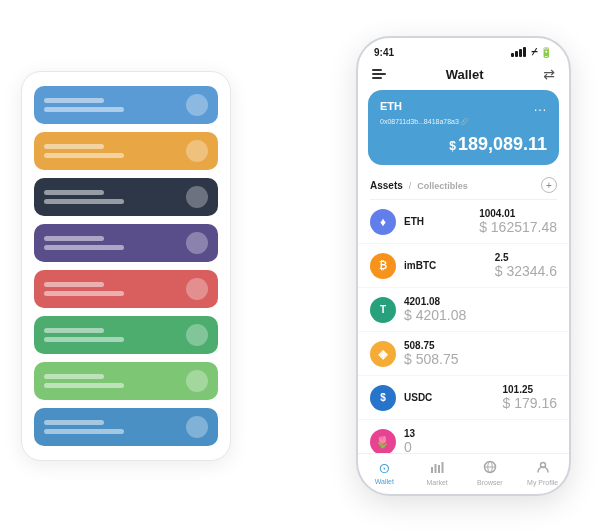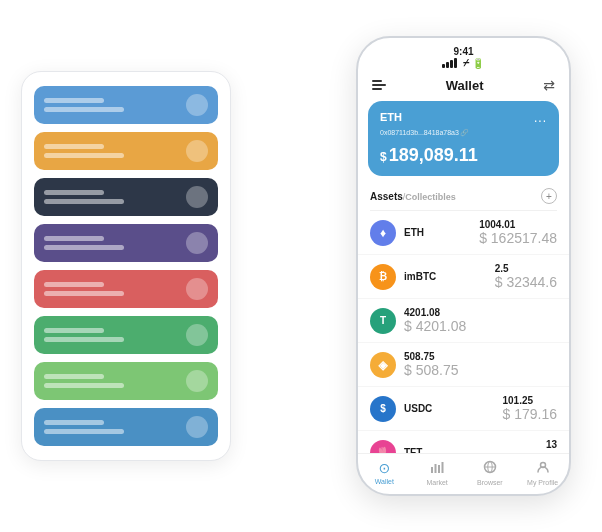--- a/index.html
+++ b/index.html
@@ -102,21 +102,20 @@
     
     .phone-status {
       display: flex;
       justify-content: space-between;
       align-items: center;
       padding: 8px 16px 4px;
       font-size: 10px;
       font-weight: 600;
       color: #1a1a1a;
       flex-shrink: 0;
-      flex-direction: column;
     }
 
     .status-icons {
       display: flex;
       gap: 3px;
       align-items: center;
     }
 
     .signal-bar {
       width: 3px;
@@ -187,38 +186,40 @@
 
     .eth-address {
       font-size: 7px;
       opacity: 0.85;
       margin-bottom: 8px;
     }
 
     .eth-balance {
       font-size: 18px;
       font-weight: 700;
+      text-align: right;
     }
 
     .eth-balance .dollar {
       font-size: 12px;
       margin-right: 2px;
     }
 
     
     .assets-tabs {
       display: flex;
       justify-content: space-between;
       align-items: center;
       padding: 4px 12px 6px;
       flex-shrink: 0;
     }
 
     .tabs-left {
       display: flex;
+      gap: 6px;
       align-items: baseline;
     }
 
     .tab-active {
       font-size: 10px;
       font-weight: 600;
       color: #1a1a1a;
     }
 
     .tab-separator {
@@ -512,21 +513,20 @@
         <div class="asset-amounts">
           <span class="asset-amount-primary">101.25</span>
           <span class="asset-amount-secondary">$ 179.16</span>
         </div>
       </div>
 
       <div class="asset-item">
         <div class="asset-icon tft-icon">
           <span style="font-size:12px;">🌷</span>
         </div>
-        <span class="asset-name">TFT</span>
         <div class="asset-amounts">
           <span class="asset-amount-primary">13</span>
           <span class="asset-amount-secondary">0</span>
         </div>
       </div>
 
     </div>
 
     <div class="bottom-nav">
       <div class="nav-item">

